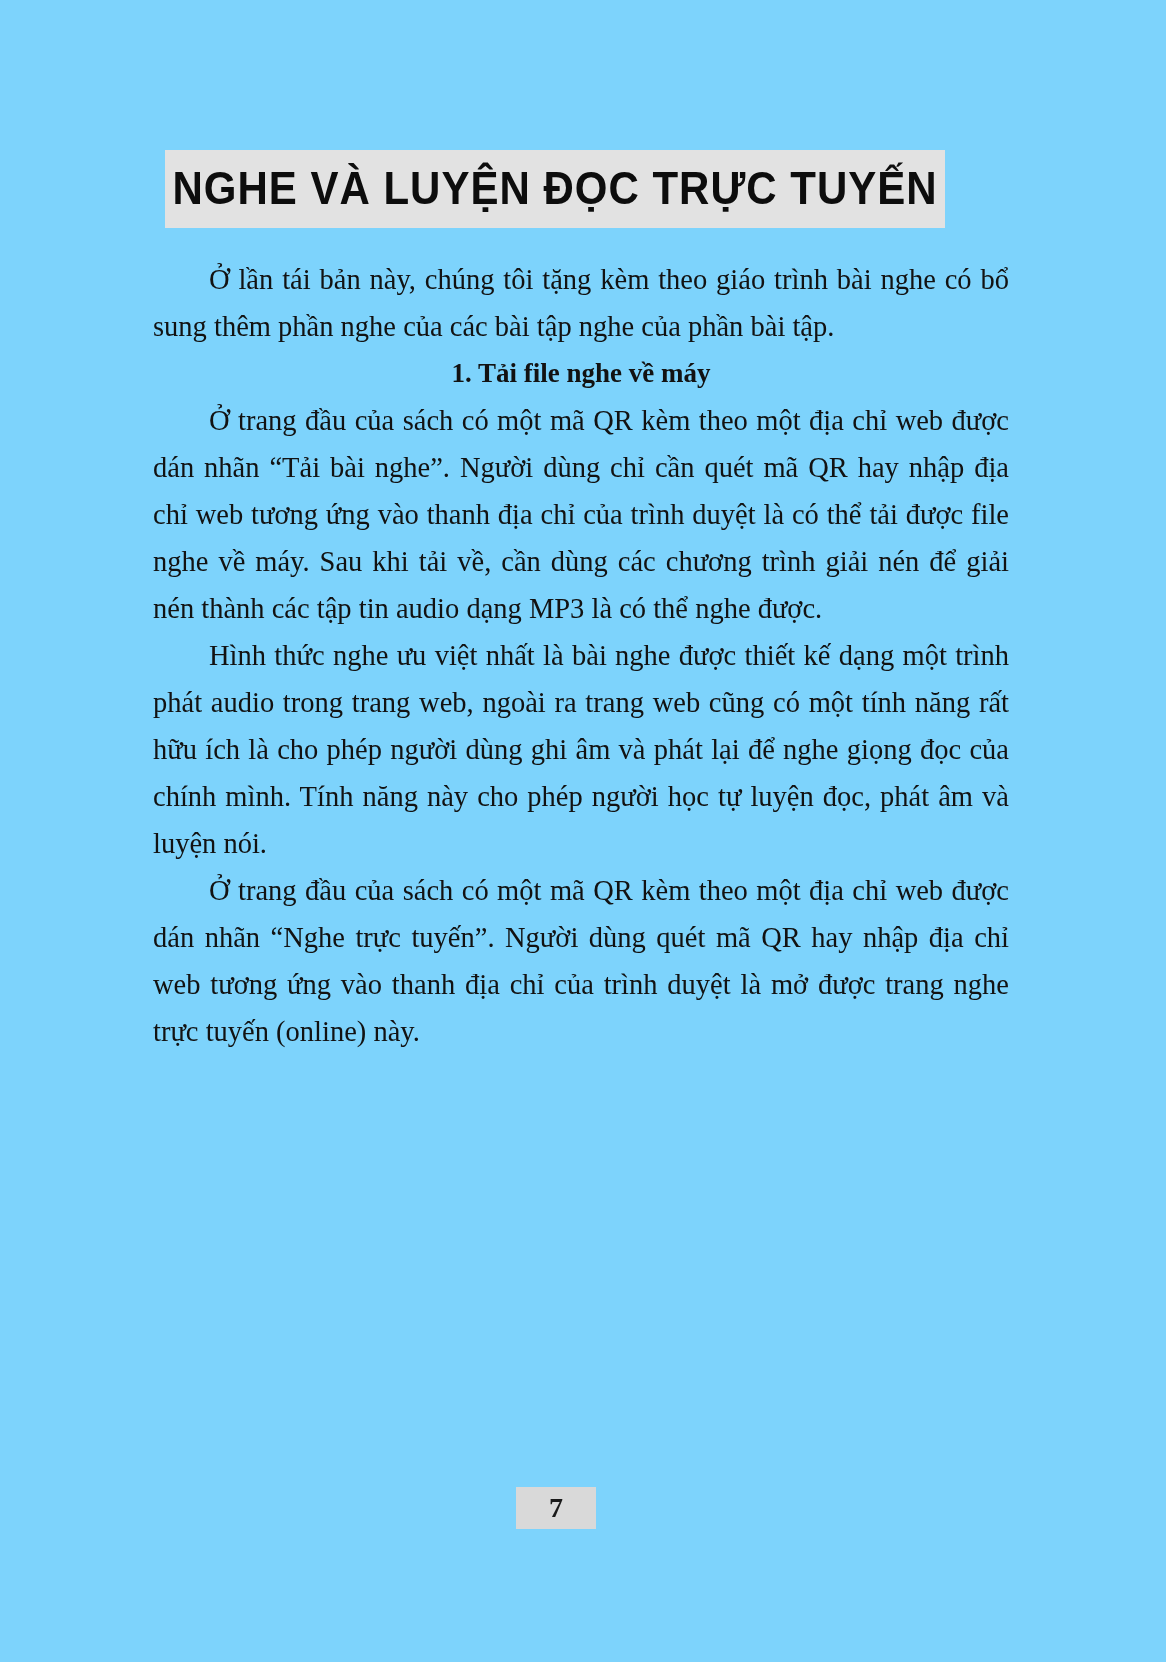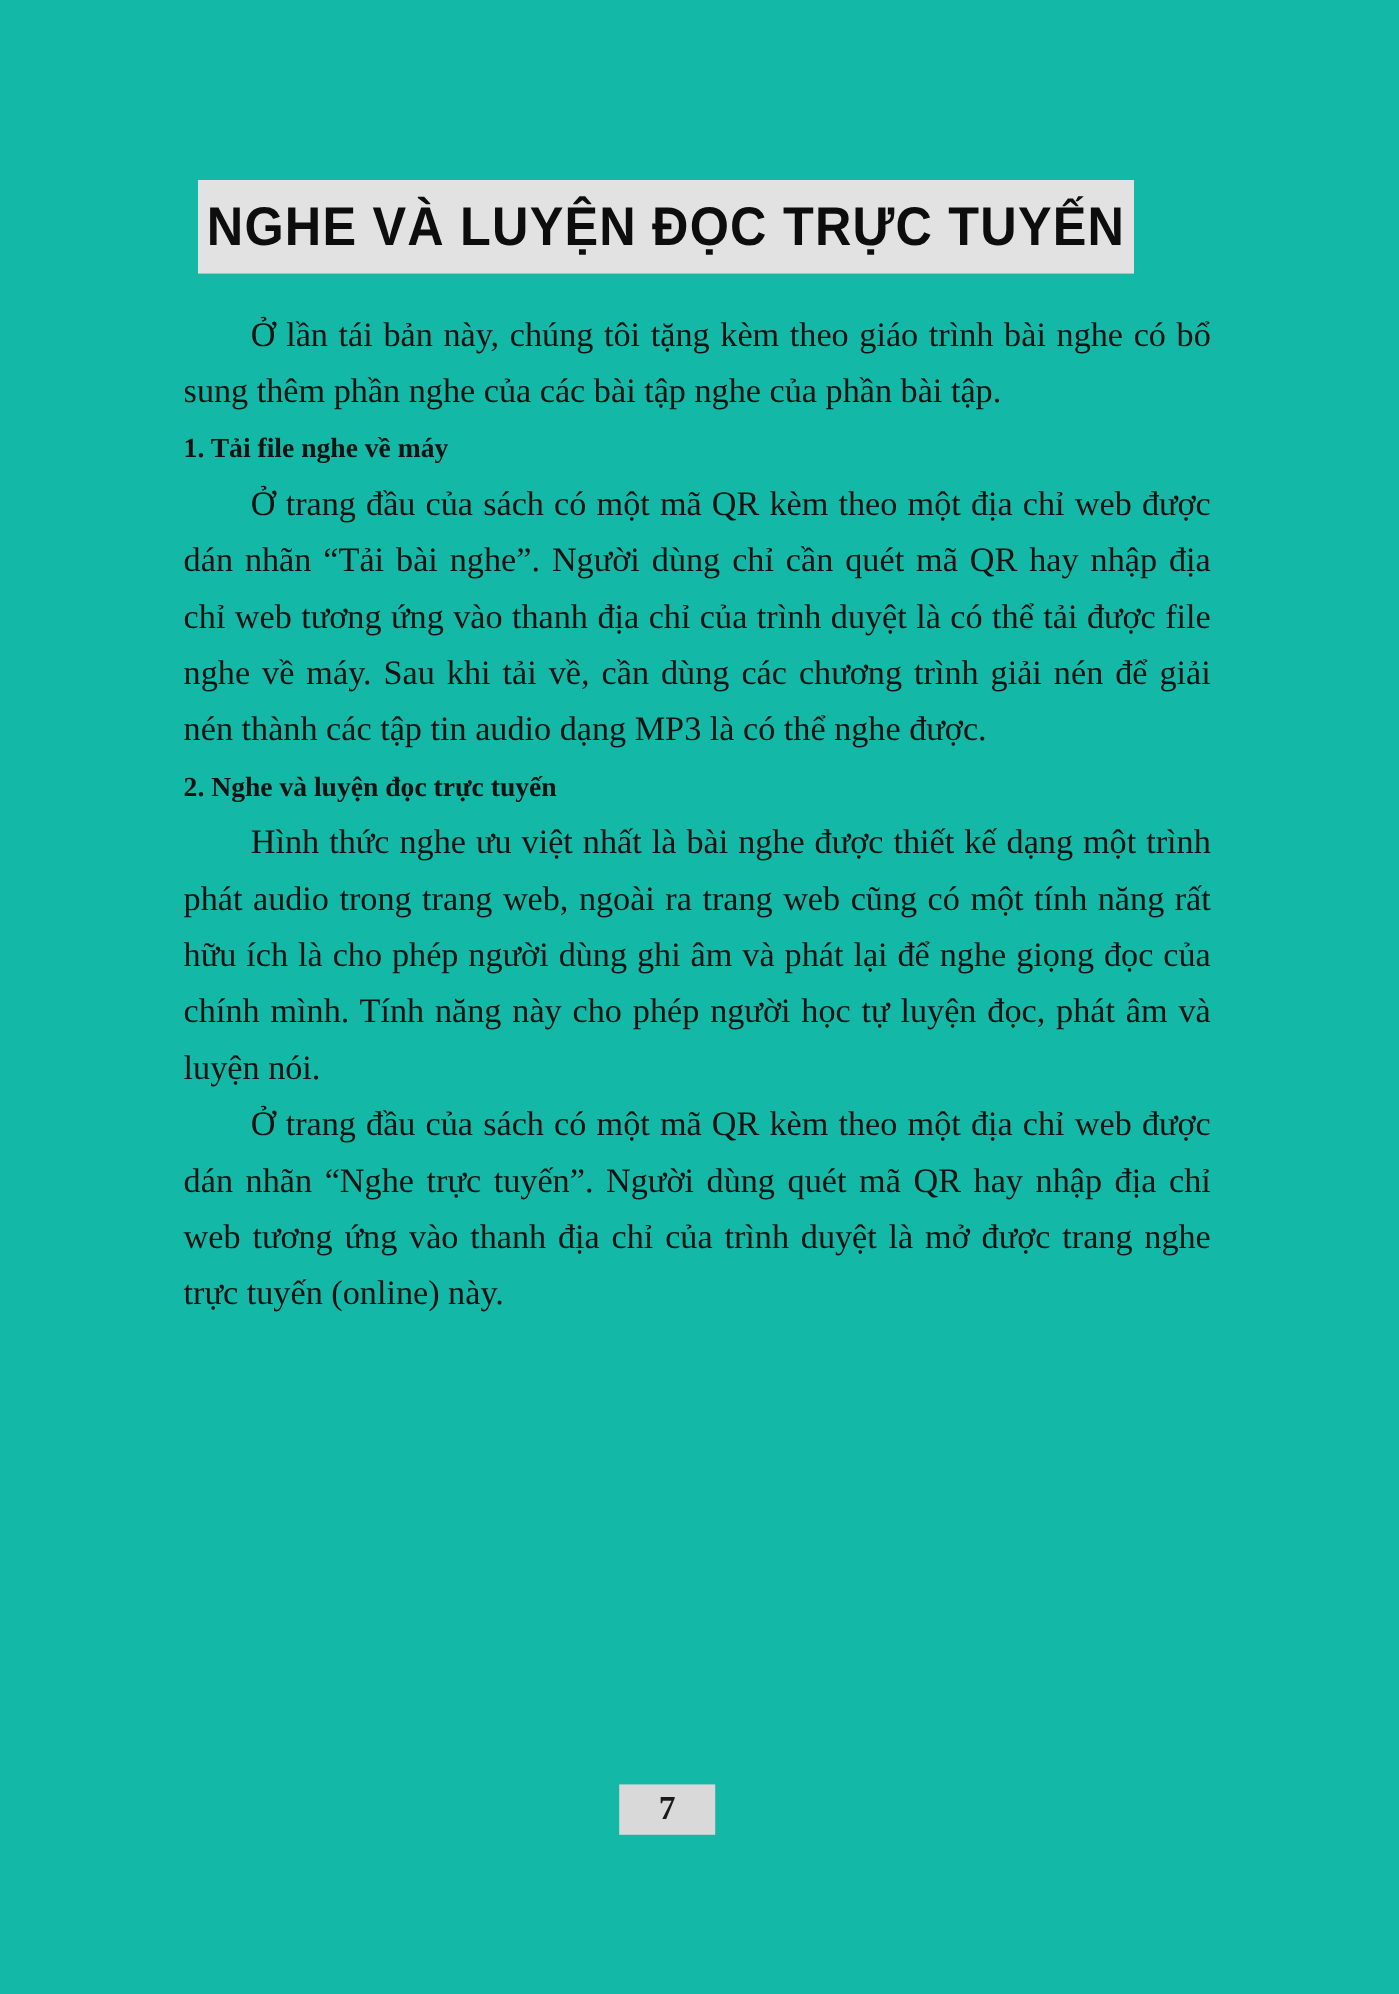--- a/index.html
+++ b/index.html
@@ -4,21 +4,21 @@
 <style>
   html, body {
     margin: 0;
     padding: 0;
     background: #ffffff;
   }
   .sheet {
     position: relative;
     width: 1166px;
     height: 1662px;
-    background: #14b8a6;
+    background: #7dd3fc;
     overflow: hidden;
     font-family: "Liberation Serif", serif;
     color: #121212;
   }
   .title-banner {
     position: absolute;
     left: 165px;
     top: 150px;
     width: 780px;
     height: 78px;
@@ -48,24 +48,24 @@
     margin-left: 23px;
   }
   .content p {
     margin: 0;
     padding: 0;
     text-indent: 56px;
   }
   .content h2 {
     margin: 0;
     padding: 0;
-    font-size: 23px;
+    font-size: 27px;
     line-height: 47px;
     font-weight: bold;
-    text-align: left;
+    text-align: center;
   }
   .page-number-box {
     position: absolute;
     left: 516px;
     top: 1487px;
     width: 80px;
     height: 42px;
     background: #d9d9d9;
     display: flex;
     align-items: center;
@@ -81,21 +81,20 @@
 <div class="sheet">
 
   <div class="title-banner">
     <h1>NGHE VÀ LUYỆN ĐỌC TRỰC TUYẾN</h1>
   </div>
 
   <div class="content">
     <p>Ở lần tái bản này, chúng tôi tặng kèm theo giáo trình bài nghe có bổ sung thêm phần nghe của các bài tập nghe của phần bài tập.</p>
     <h2>1. Tải file nghe về máy</h2>
     <p>Ở trang đầu của sách có một mã QR kèm theo một địa chỉ web được dán nhãn “Tải bài nghe”. Người dùng chỉ cần quét mã QR hay nhập địa chỉ web tương ứng vào thanh địa chỉ của trình duyệt là có thể tải được file nghe về máy. Sau khi tải về, cần dùng các chương trình giải nén để giải nén thành các tập tin audio dạng MP3 là có thể nghe được.</p>
-    <h2>2. Nghe và luyện đọc trực tuyến</h2>
     <p>Hình thức nghe ưu việt nhất là bài nghe được thiết kế dạng một trình phát audio trong trang web, ngoài ra trang web cũng có một tính năng rất hữu ích là cho phép người dùng ghi âm và phát lại để nghe giọng đọc của chính mình. Tính năng này cho phép người học tự luyện đọc, phát âm và luyện nói.</p>
     <p>Ở trang đầu của sách có một mã QR kèm theo một địa chỉ web được dán nhãn “Nghe trực tuyến”. Người dùng quét mã QR hay nhập địa chỉ web tương ứng vào thanh địa chỉ của trình duyệt là mở được trang nghe trực tuyến (online) này.</p>
   </div>
 
   <div class="page-number-box">
     <span>7</span>
   </div>
 
 </div>
 

